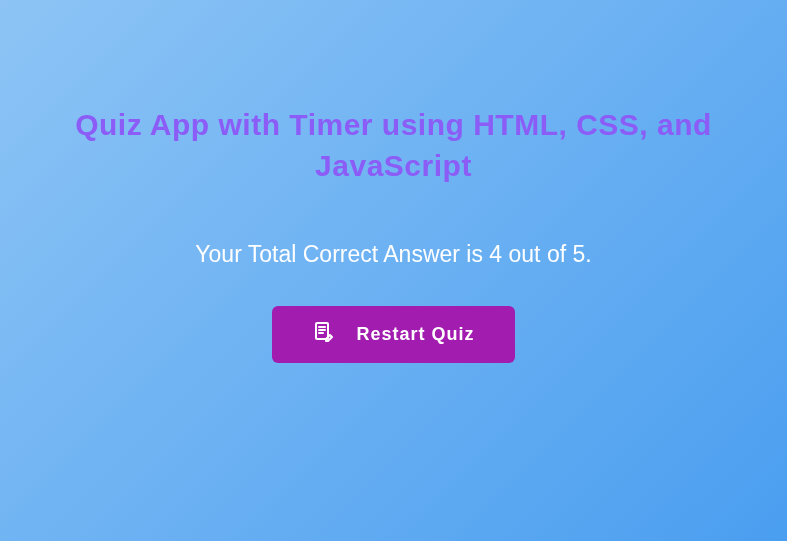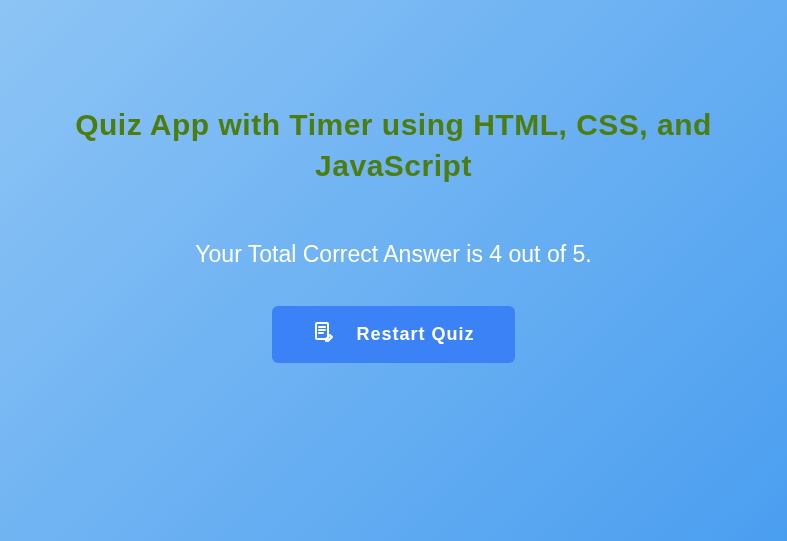--- a/index.html
+++ b/index.html
@@ -12,38 +12,38 @@
       height: 541px;
       background: linear-gradient(135deg, #8dc4f5 0%, #4a9ef0 100%);
       font-family: 'Segoe UI', Tahoma, Geneva, Verdana, sans-serif;
       display: flex;
       flex-direction: column;
       align-items: center;
       padding-top: 105px;
       overflow: hidden;
     }
     .title {
-      color: #4d7c0f;
+      color: #8b5cf6;
       font-size: 30px;
       font-weight: 800;
       text-align: center;
       line-height: 1.35;
       letter-spacing: 0.5px;
       max-width: 700px;
       margin-bottom: 55px;
     }
     .result-text {
       color: #ffffff;
       font-size: 23px;
       font-weight: 500;
       text-align: right;
       margin-bottom: 38px;
     }
     .restart-button {
-      background-color: #3b82f6;
+      background-color: #a21caf;
       color: #ffffff;
       border: none;
       padding: 14px 40px;
       font-size: 18px;
       font-weight: 700;
       letter-spacing: 1px;
       border-radius: 6px;
       cursor: pointer;
       display: inline-flex;
       align-items: center;

